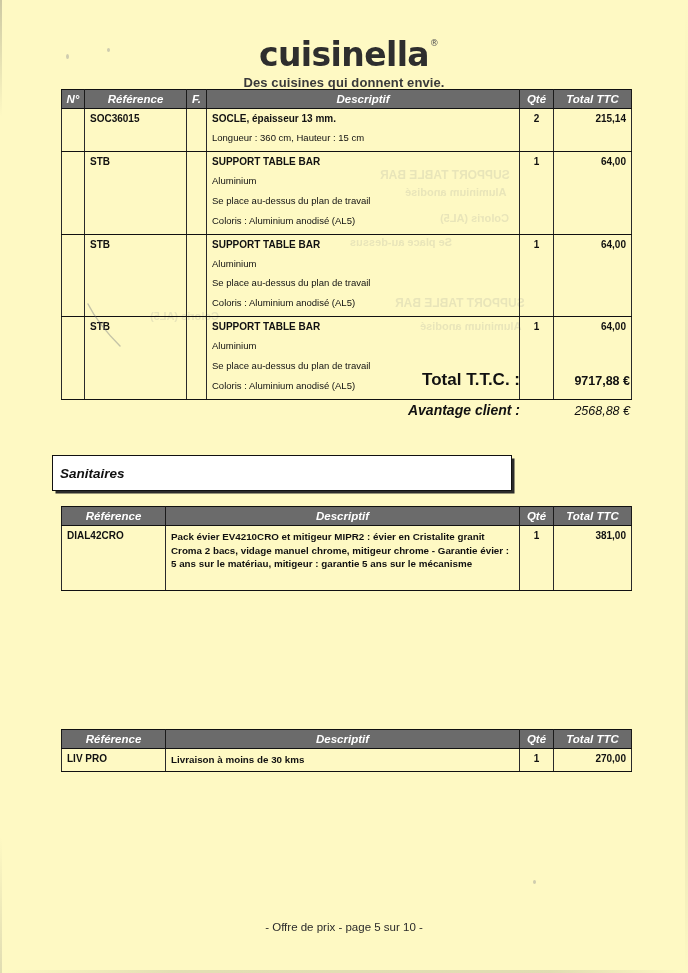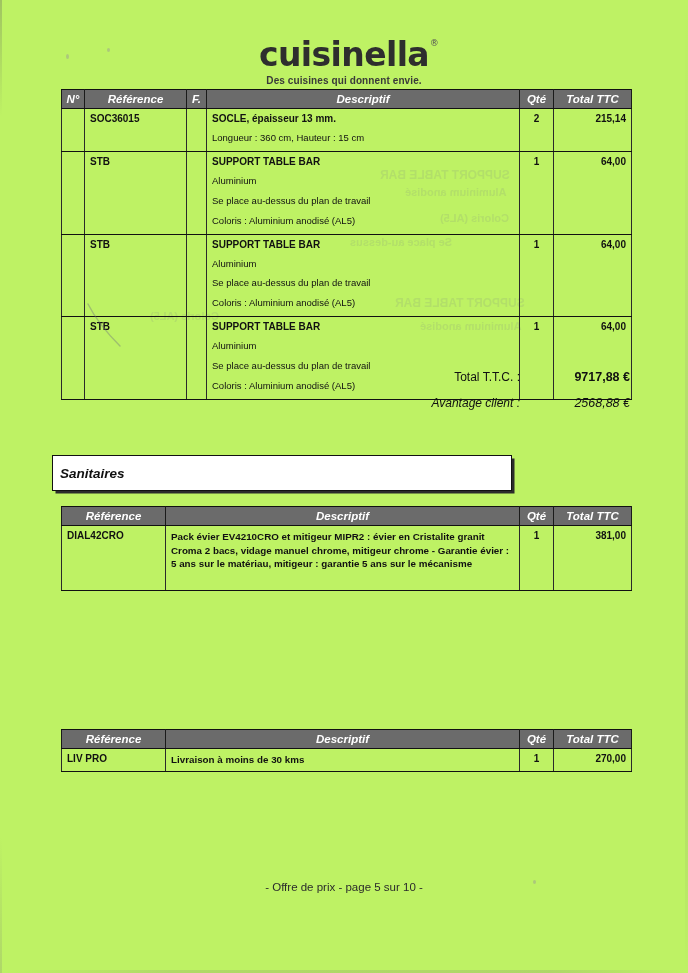--- a/index.html
+++ b/index.html
@@ -5,21 +5,21 @@
 <style>
   html, body {
     margin: 0;
     padding: 0;
     background: #ffffff;
   }
   .page {
     position: relative;
     width: 688px;
     height: 973px;
-    background: #bef264;
+    background: #fef9c3;
     font-family: "Liberation Sans", sans-serif;
     color: #111;
     overflow: hidden;
   }
   
   .scan-edge-left {
     position: absolute; left: 0; top: 0; width: 2px; height: 973px;
     background: linear-gradient(to bottom,
       rgba(90,90,90,0.30) 0%, rgba(255,255,255,0) 12%,
       rgba(255,255,255,0) 86%, rgba(120,120,120,0.22) 100%);
@@ -62,21 +62,21 @@
   .logo-reg {
     position: absolute;
     top: 1px; right: -9px;
     font-size: 9px;
     font-weight: normal;
     color: #555;
   }
   .logo-tag {
     margin-top: 4px;
     font-family: "Liberation Sans", sans-serif;
-    font-size: 10px;
+    font-size: 13px;
     font-weight: bold;
     color: #3a3a3a;
     letter-spacing: 0.1px;
   }
 
   
   .ghost {
     position: absolute;
     color: rgba(120,125,135,0.16);
     font-family: "Liberation Sans", sans-serif;
@@ -137,25 +137,25 @@
   }
   .totals-row {
     display: flex;
     justify-content: flex-end;
     align-items: baseline;
     margin-bottom: 12px;
   }
   .totals-label {
     width: 190px;
     text-align: right;
-    font-size: 12px;
-    font-weight: normal;
+    font-size: 17px;
+    font-weight: bold;
     padding-right: 14px;
   }
-  .totals-label.italic { font-style: italic; font-weight: normal; font-size: 12px; }
+  .totals-label.italic { font-style: italic; font-weight: bold; font-size: 14px; }
   .totals-value {
     width: 96px;
     text-align: right;
     font-size: 12.5px;
     font-weight: bold;
   }
   .totals-value.italic { font-style: italic; font-weight: normal; }
 
   
   .section-box {
@@ -179,21 +179,21 @@
 
   
   .pen-stroke {
     position: absolute;
     pointer-events: none;
   }
 
   
   .footer {
     position: absolute;
-    left: 0; top: 881px;
+    left: 0; top: 921px;
     width: 688px;
     text-align: center;
     font-size: 11.5px;
     color: #2b2b2b;
   }
 </style>
 </head>
 <body>
 
 <div class="page">

